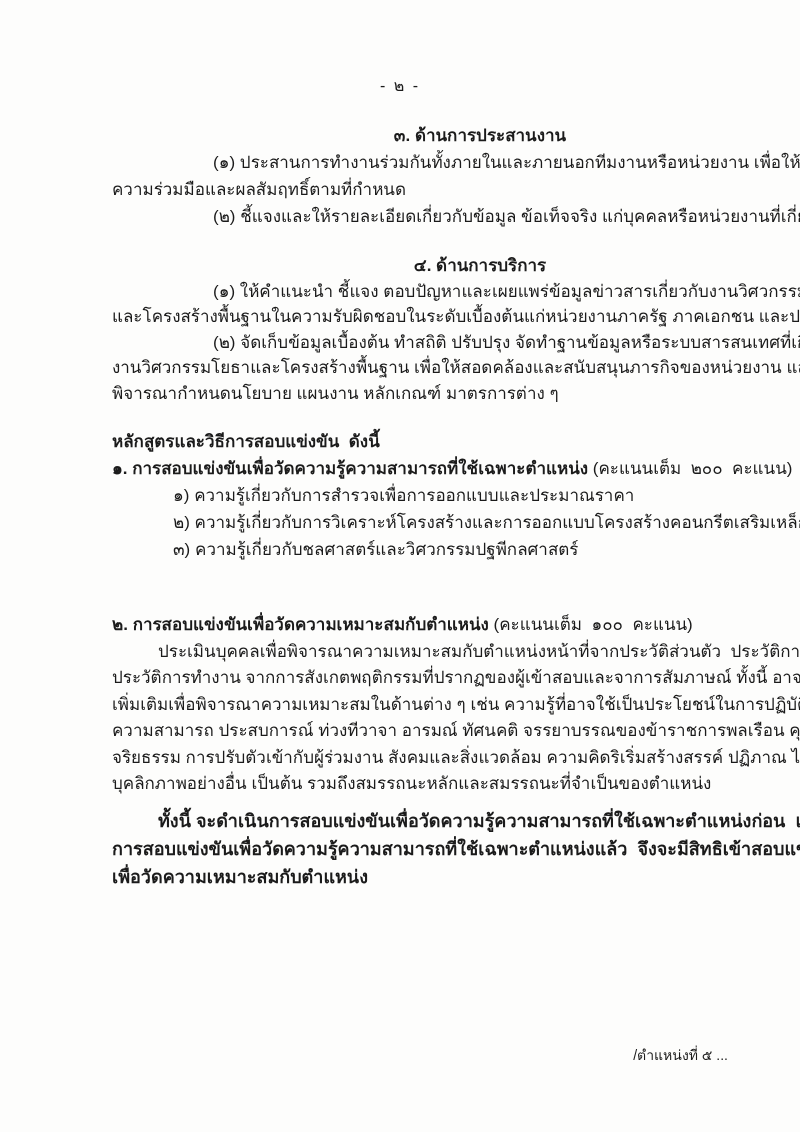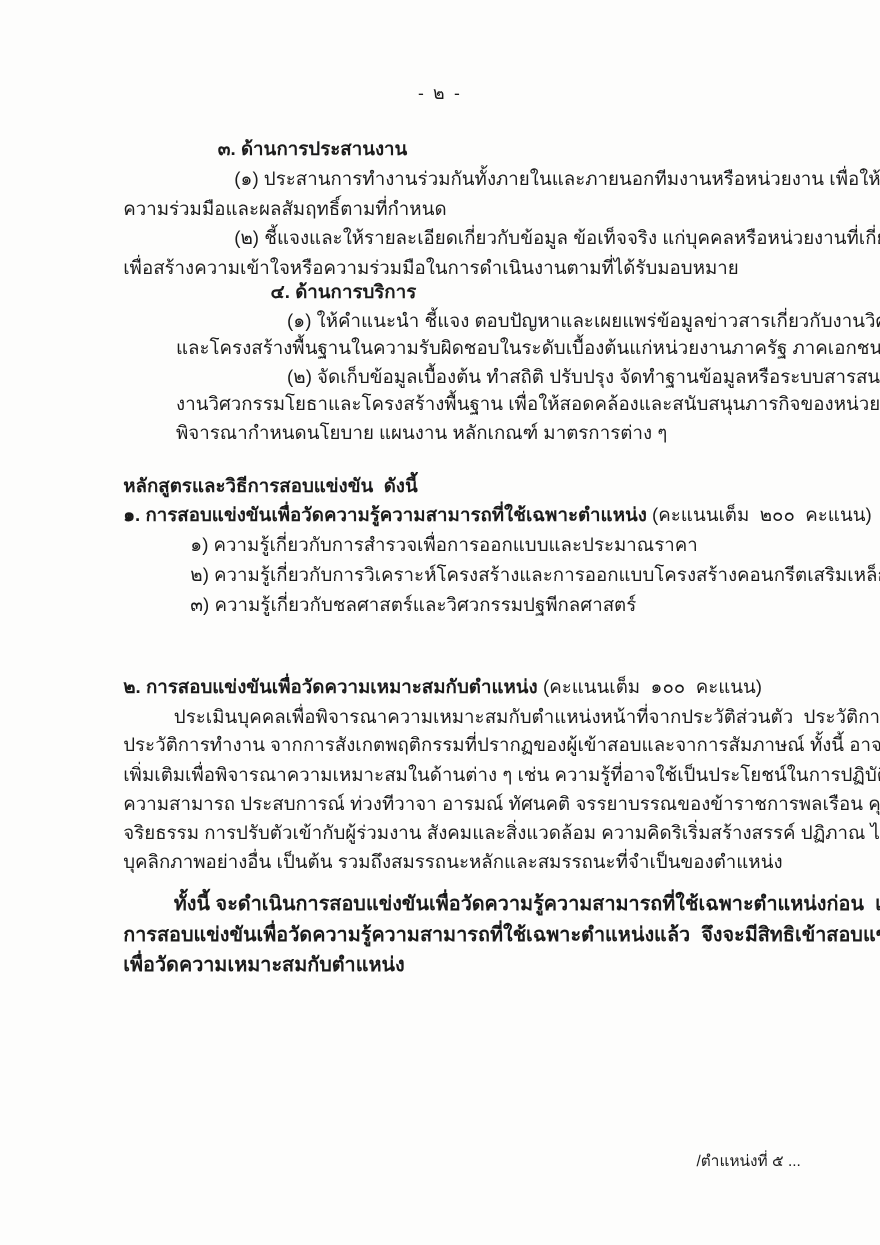--- a/index.html
+++ b/index.html
@@ -13,25 +13,25 @@
     color:#1b1b1b;
   }
   .pageno{
     position:absolute;top:72px;left:0;width:100%;
     text-align:center;font-size:16px;line-height:27px;
     letter-spacing:2px;white-space:pre;
   }
   .block{position:absolute;left:112px;width:650px;}
   .line{white-space:pre;font-size:17px;}
   .lh27 .line{line-height:27px;}
-  .lh255 .line{line-height:25.5px;margin-left:48px;}
+  .lh255 .line{line-height:25.5px;}
   .lh265 .line{line-height:26.5px;}
   .lh28 .line{line-height:28px;}
   .bold{font-weight:bold;}
-  .ind-h{padding-left:86px;}   
+  .ind-h{padding-left:86px;text-align:center;}   
   .ind-i{padding-left:101px;}  
   .ind-t{padding-left:61px;}   
   .ind-p{padding-left:46px;}   
   .closing .line{font-size:18px;}
   .footer{
     position:absolute;top:1042px;right:72px;
     font-size:14px;line-height:27px;white-space:pre;
   }
 </style>
 </head>
@@ -39,21 +39,20 @@
 
 <div class="page">
 
   <div class="pageno">- ๒ -</div>
 
   <div class="block lh27" style="top:122px">
     <div class="line bold ind-h">๓. ด้านการประสานงาน</div>
     <div class="line ind-i">(๑) ประสานการทำงานร่วมกันทั้งภายในและภายนอกทีมงานหรือหน่วยงาน เพื่อให้เกิด</div>
     <div class="line">ความร่วมมือและผลสัมฤทธิ์ตามที่กำหนด</div>
     <div class="line ind-i">(๒) ชี้แจงและให้รายละเอียดเกี่ยวกับข้อมูล ข้อเท็จจริง แก่บุคคลหรือหน่วยงานที่เกี่ยวข้อง</div>
-    <div class="line">เพื่อสร้างความเข้าใจหรือความร่วมมือในการดำเนินงานตามที่ได้รับมอบหมาย</div>
   </div>
 
   <div class="block lh255" style="top:253px">
     <div class="line bold ind-h">๔. ด้านการบริการ</div>
     <div class="line ind-i">(๑) ให้คำแนะนำ ชี้แจง ตอบปัญหาและเผยแพร่ข้อมูลข่าวสารเกี่ยวกับงานวิศวกรรมโยธา</div>
     <div class="line">และโครงสร้างพื้นฐานในความรับผิดชอบในระดับเบื้องต้นแก่หน่วยงานภาครัฐ ภาคเอกชน และประชาชนทั่วไป</div>
     <div class="line ind-i">(๒) จัดเก็บข้อมูลเบื้องต้น ทำสถิติ ปรับปรุง จัดทำฐานข้อมูลหรือระบบสารสนเทศที่เกี่ยวกับ</div>
     <div class="line">งานวิศวกรรมโยธาและโครงสร้างพื้นฐาน เพื่อให้สอดคล้องและสนับสนุนภารกิจของหน่วยงาน และใช้ประกอบ  การ</div>
     <div class="line">พิจารณากำหนดนโยบาย แผนงาน หลักเกณฑ์ มาตรการต่าง ๆ</div>
   </div>

